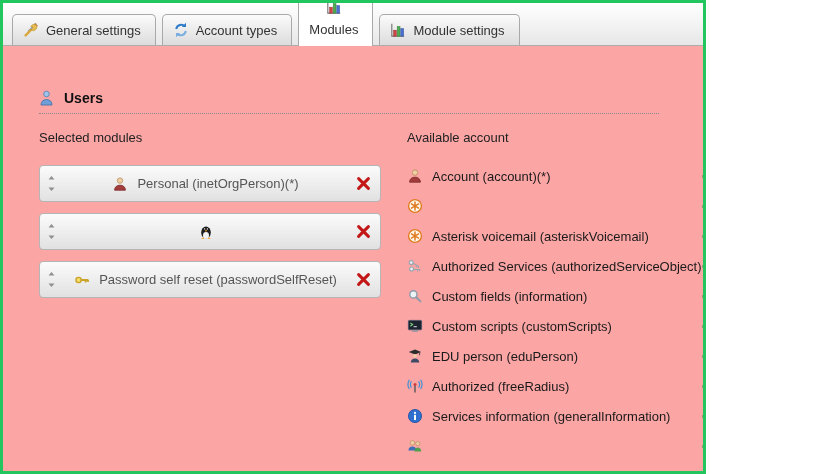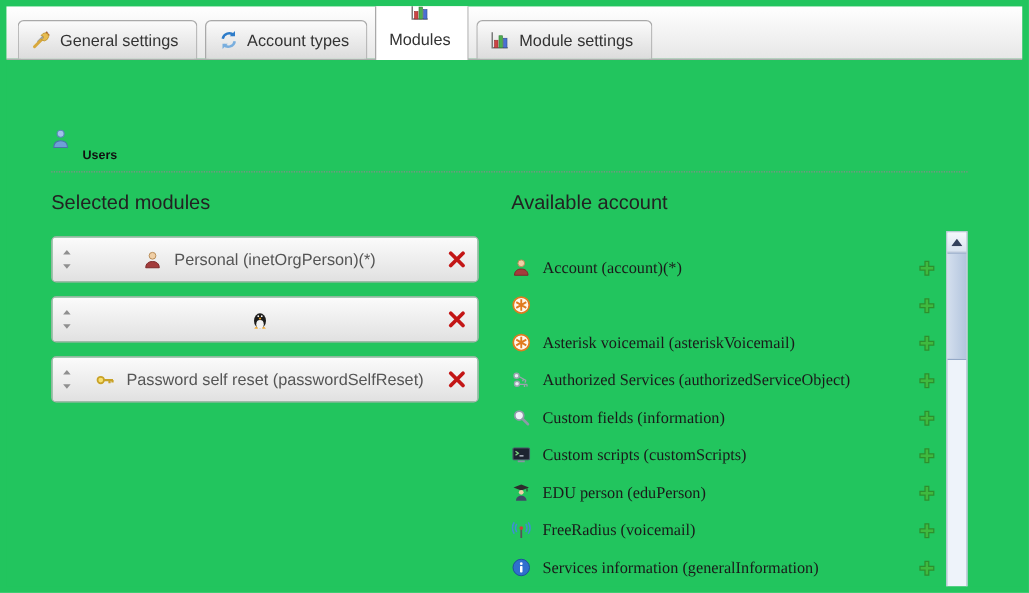--- a/index.html
+++ b/index.html
@@ -1,52 +1,52 @@
 <!DOCTYPE html>
 <html><head>
 <meta charset="utf-8">
 <style>
   html,body{margin:0;padding:0;}
   body{width:823px;height:474px;font-family:"Liberation Sans",sans-serif;background:#fff;}
   *{box-sizing:border-box;}
-  .page{width:823px;height:474px;background:#22c55e;border:5px solid #22c55e;position:relative;overflow:hidden;}
+  .page{width:706px;height:474px;background:#fca5a5;border:3px solid #22c55e;position:relative;overflow:hidden;}
 
   
   .tabbar{display:flex;align-items:flex-end;gap:6px;height:43px;padding:7px 0 0 9px;
           background:linear-gradient(#ffffff,#e7e7e7);border-bottom:1px solid #adadad;}
   .tab{display:flex;align-items:center;gap:7px;padding:7px 14px 7px 10px;font-size:13px;color:#333;
        background:linear-gradient(#fbfbfb,#dcdcdc);border:1px solid #a9a9a9;border-bottom:none;
        border-radius:5px 5px 0 0;cursor:pointer;white-space:nowrap;}
   .tab.active{background:#ffffff;position:relative;z-index:2;margin-bottom:-1px;padding-bottom:9px;flex-direction:column;}
   .ticon{display:inline-flex;width:16px;height:16px;}
   .ticon svg,.i16 svg{display:block;}
 
   
   .content{padding:44px 44px 0 36px;}
   .users-header{display:flex;align-items:center;gap:9px;padding-bottom:7px;border-bottom:1px dotted #8a8a8a;}
-  .users-title{font-weight:bold;font-size:10px;color:#101010;margin-top:27px;}
+  .users-title{font-weight:bold;font-size:14px;color:#101010;}
 
   .columns{display:flex;margin-top:16px;}
   .col-left{width:342px;margin-right:26px;flex:none;}
   .col-right{flex:1;display:flex;align-items:flex-start;position:relative;}
-  .col-heading{font-size:16px;color:#222;height:17px;}
+  .col-heading{font-size:13px;color:#222;height:17px;}
 
   
   .sel-list{margin-top:18px;}
   .sel-item{display:flex;align-items:center;height:37px;margin-bottom:11px;padding:0 8px 0 7px;
             background:linear-gradient(#fbfbfb,#e1e1e1);border:1px solid #b5b5b5;border-radius:4px;
             font-size:13px;color:#555;cursor:move;}
   .handle{display:inline-flex;width:9px;flex:none;}
   .sel-center{flex:1;display:flex;align-items:center;justify-content:center;gap:9px;min-width:0;}
   .del-btn{display:inline-flex;flex:none;cursor:pointer;padding:1px;}
   .i16{display:inline-flex;width:16px;height:16px;flex:none;}
 
   
   .avail-wrap{flex:1;min-width:0;}
-  .avail-list{margin-top:28px;font-family:Liberation Serif, serif;}
+  .avail-list{margin-top:14px;}
   .avail-row{display:flex;align-items:center;height:30px;font-size:13px;color:#1a1a1a;}
   .avail-row .i16{margin-right:9px;}
   .avail-label{white-space:nowrap;overflow:hidden;}
   .add-btn{margin-left:auto;margin-right:9px;display:inline-flex;cursor:pointer;flex:none;}
 
   
   .scrollbar{width:17px;height:301px;margin-top:31px;flex:none;background:#eef3fa;
              border:1px solid #b6c2d2;display:flex;flex-direction:column;}
   .scroll-btn{height:16px;flex:none;display:flex;align-items:center;justify-content:center;
               background:linear-gradient(#f4f8fc,#d9e3f0);cursor:pointer;}
@@ -320,21 +320,21 @@
 
             <div class="avail-row">
               <span class="i16">
                 <svg width="16" height="16" viewBox="0 0 16 16">
                   <path d="M4.4 3.2a6 6 0 0 0 0 6.4M2.4 1.8a8.6 8.6 0 0 0 0 9.2" fill="none" stroke="#3f8fd4" stroke-width="1.2"></path>
                   <path d="M11.6 3.2a6 6 0 0 1 0 6.4M13.6 1.8a8.6 8.6 0 0 1 0 9.2" fill="none" stroke="#3f8fd4" stroke-width="1.2"></path>
                   <circle cx="8" cy="6.4" r="1.5" fill="#d23b3b"></circle>
                   <path d="M8 7.8v6.6" stroke="#555" stroke-width="1.4"></path>
                 </svg>
               </span>
-              <span class="avail-label">FreeRadius (voicemail)</span>
+              <span class="avail-label">Authorized (freeRadius)</span>
               <span class="add-btn">
                 <svg width="13" height="13" viewBox="0 0 13 13">
                     <path d="M5 1h3v4h4v3H8v4H5V8H1V5h4z" fill="#3fba3f" stroke="#2e8f2e" stroke-width="1"></path>
                   </svg>
               </span>
             </div>
 
             <div class="avail-row">
               <span class="i16">
                 <svg width="16" height="16" viewBox="0 0 16 16">

